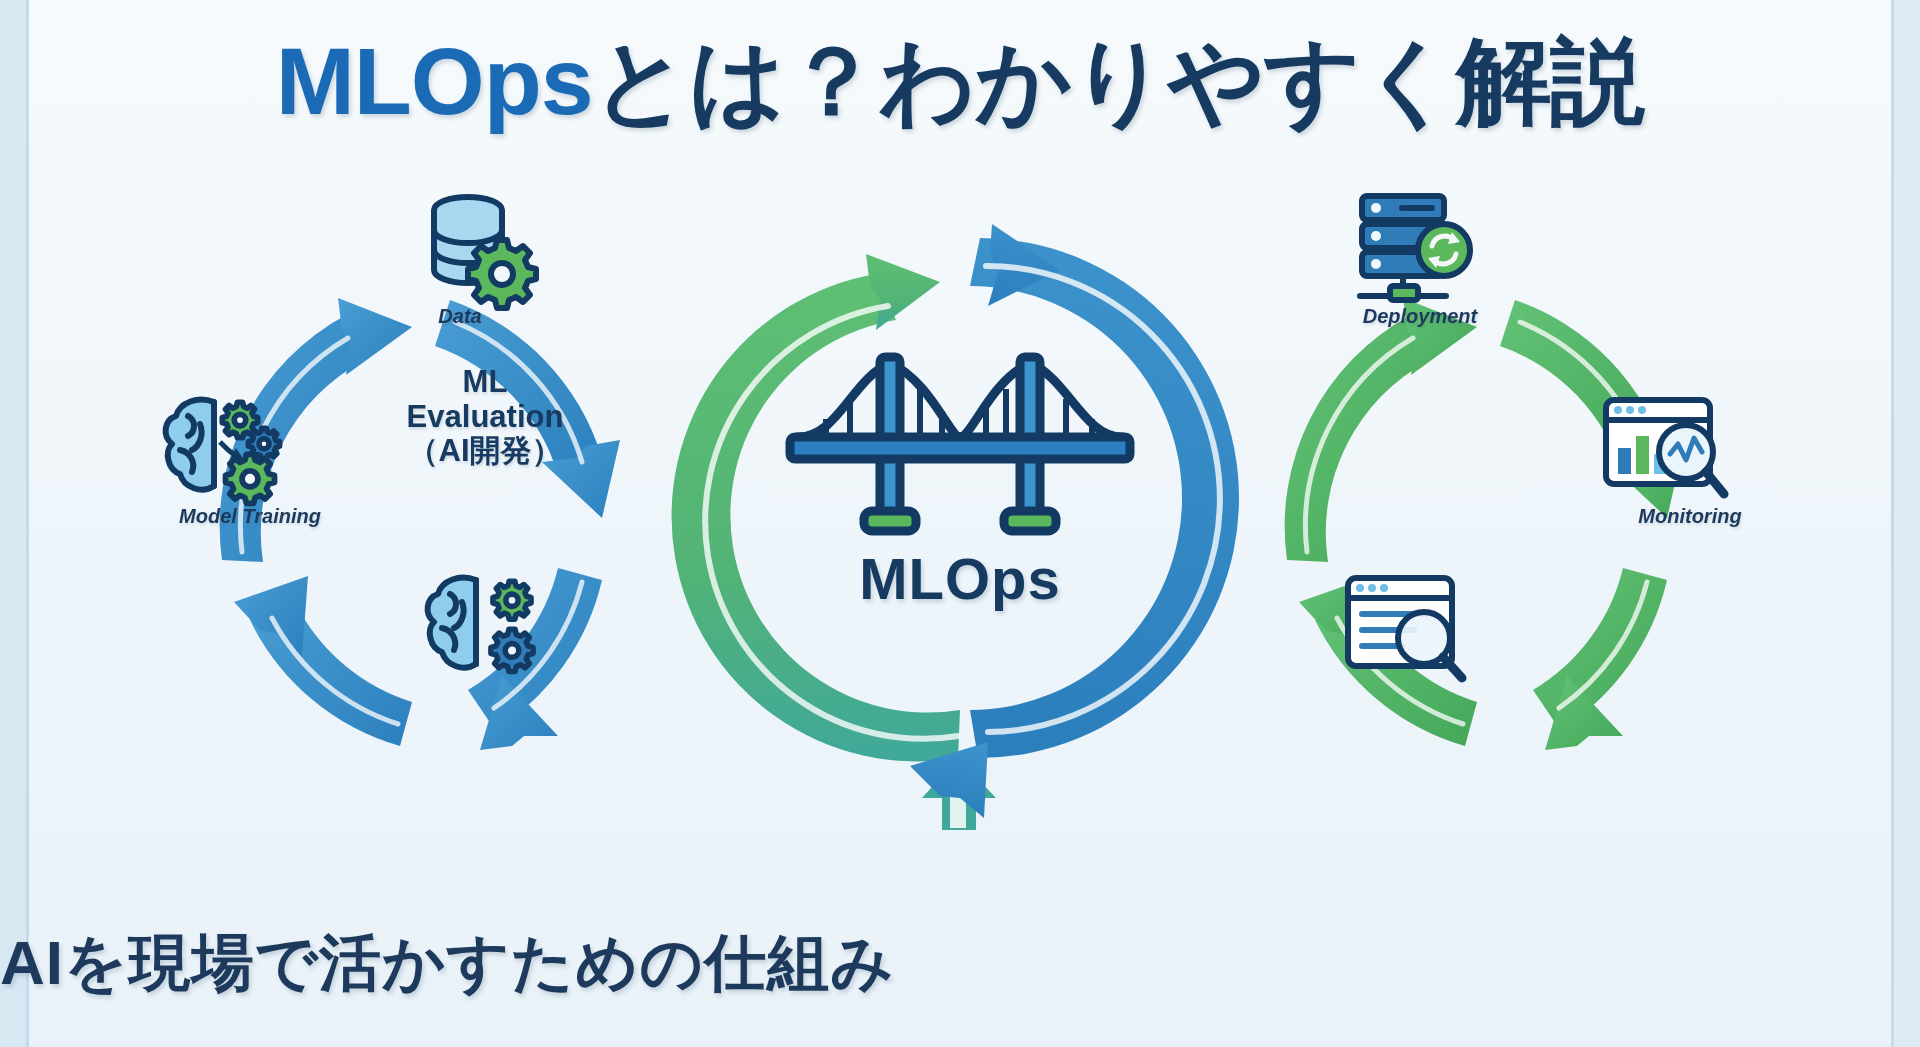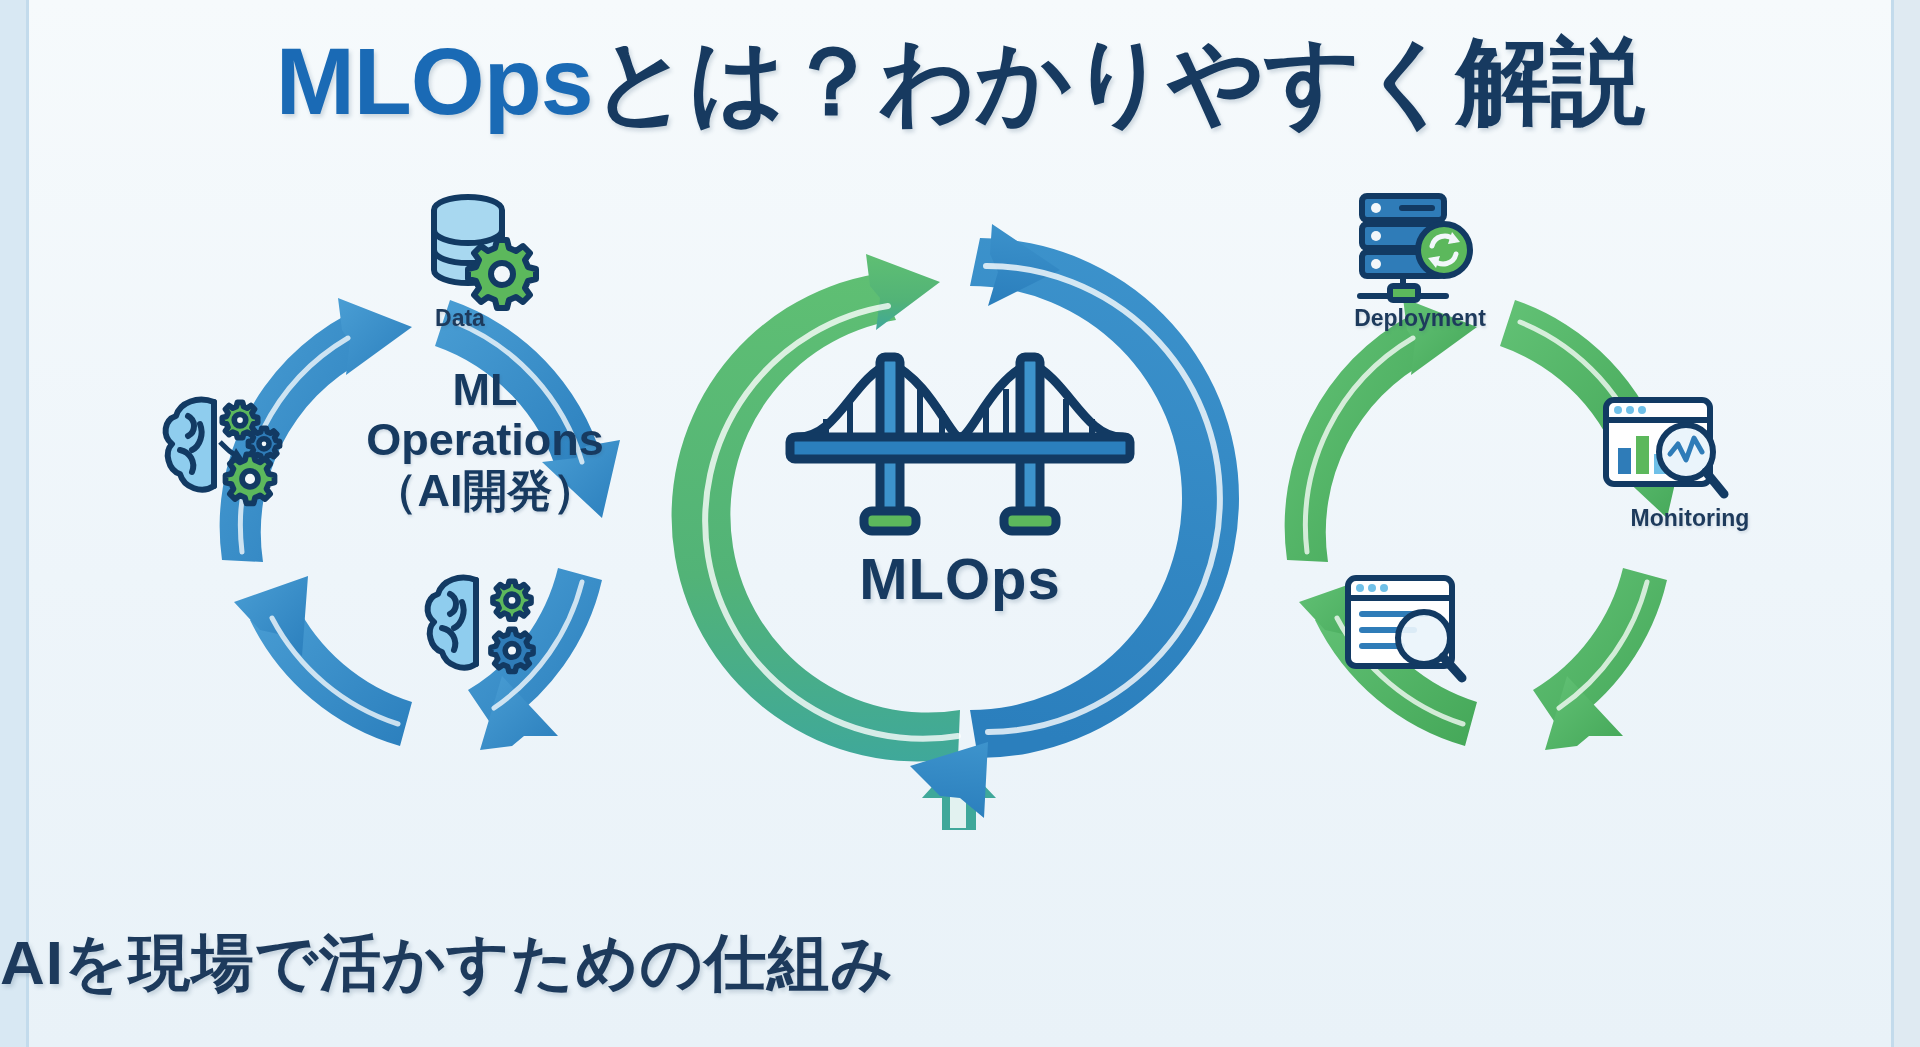--- a/index.html
+++ b/index.html
@@ -51,22 +51,23 @@
   .cyclelabel{
     position:absolute;text-align:center;
     font-weight:bold;color:#173a60;
     line-height:1.12;
     text-shadow:1px 2px 3px rgba(60,90,120,0.20);
   }
 
   .nodelabel{
     position:absolute;text-align:center;
     font-weight:bold;color:#1d3a5c;
-    font-size:23px;white-space:nowrap;
+    font-size:20px;white-space:nowrap;
     text-shadow:1px 2px 3px rgba(60,90,120,0.18);
+    font-style:italic;
   }
 
   .icon{position:absolute;}
 
   #centerword{
     position:absolute;text-align:center;width:400px;
     font-weight:bold;color:#173a60;
     font-size:58px;letter-spacing:1px;
     text-shadow:2px 3px 4px rgba(60,90,120,0.22);
   }
@@ -228,23 +229,23 @@
       </g>
 
       <rect x="0" y="92" width="340" height="22" rx="5" fill="#2b7fbd" stroke="#123a63" stroke-width="9"></rect>
 
       <rect x="74" y="166" width="52" height="20" rx="8" fill="#5cb85c" stroke="#123a63" stroke-width="9"></rect>
       <rect x="214" y="166" width="52" height="20" rx="8" fill="#5cb85c" stroke="#123a63" stroke-width="9"></rect>
     </svg>
 
     <div id="centerword" style="left:760px;top:395px;">MLOps</div>
 
-    <div class="cyclelabel" style="left:310px;top:215px;width:350px;font-size:45px;">
+    <div class="cyclelabel" style="left:310px;top:215px;width:350px;font-size:31px;">
       <div>ML</div>
-      <div>Operations</div>
+      <div>Evaluation</div>
       <div>（AI開発）</div>
     </div>
 
 
     <svg class="icon" style="left:418px;top:38px;" width="118" height="118" viewBox="0 0 118 118">
       <g stroke="#123a63" stroke-width="6" stroke-linejoin="round">
         <ellipse cx="50" cy="22" rx="34" ry="13" fill="#a8d8f0"></ellipse>
         <path d="M 16,22 L 16,82 A 34,13 0 0 0 84,82 L 84,22" fill="#a8d8f0"></path>
         <path d="M 16,42 A 34,13 0 0 0 84,42" fill="none"></path>
         <path d="M 16,62 A 34,13 0 0 0 84,62" fill="none"></path>
@@ -278,20 +279,21 @@
       </g>
 
       <g transform="translate(92,86) scale(0.72)">
         <path d="M -5,-30 L 5,-30 L 7,-22 L 14,-19 L 21,-24 L 28,-17 L 23,-10 L 26,-3 L 34,-1 L 34,9 L 26,11 L 23,18 L 28,25 L 21,32 L 14,27 L 7,30 L 5,38 L -5,38 L -7,30 L -14,27 L -21,32 L -28,25 L -23,18 L -26,11 L -34,9 L -34,-1 L -26,-3 L -23,-10 L -28,-17 L -21,-24 L -14,-19 L -7,-22 Z" fill="#5cb85c" stroke="#123a63" stroke-width="8" stroke-linejoin="round"></path>
         <circle cx="0" cy="4" r="11" fill="#f2f7fa" stroke="#123a63" stroke-width="8"></circle>
       </g>
 
       <path d="M 62,52 C 70,60 74,64 80,66" stroke="#123a63" stroke-width="5" fill="none"></path>
       <path d="M 78,58 L 86,70 L 72,70 Z" fill="#123a63"></path>
     </svg>
+    <div class="nodelabel" style="left:100px;top:355px;width:300px;">Model Training</div>
 
     <svg class="icon" style="left:420px;top:418px;" width="130" height="118" viewBox="0 0 130 118">
       <g stroke="#123a63" stroke-width="6" stroke-linejoin="round" stroke-linecap="round">
         <path d="M 56,12 C 40,6 22,12 18,26 C 6,30 4,46 14,54 C 6,62 10,80 22,84 C 26,98 44,104 56,96 Z" fill="#8fcdee"></path>
         <line x1="56" y1="12" x2="56" y2="96"></line>
         <path d="M 30,26 C 38,30 38,42 30,46" fill="none"></path>
         <path d="M 22,60 C 32,62 38,72 34,82" fill="none"></path>
         <path d="M 42,34 C 46,44 42,56 34,60" fill="none"></path>
       </g>
       <g transform="translate(92,30) scale(0.56)">

